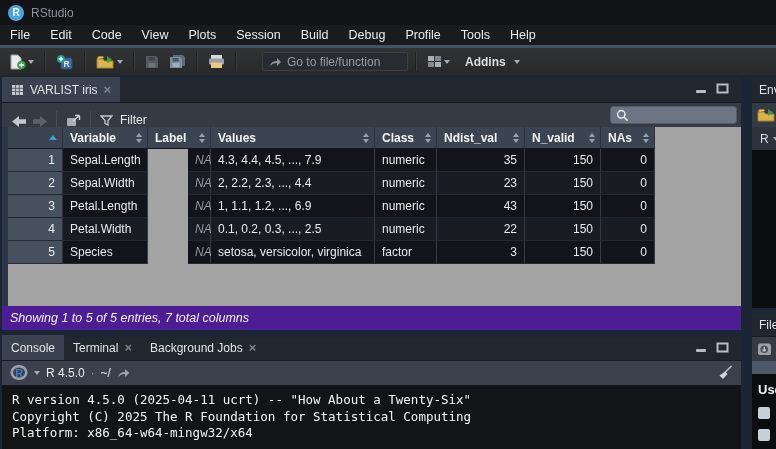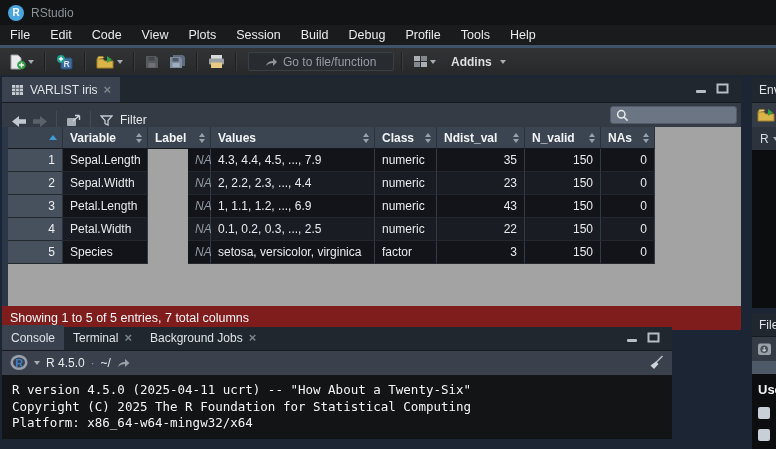--- a/index.html
+++ b/index.html
@@ -21,21 +21,21 @@
   .accent-strip { position:absolute; left:0; top:45px; width:776px; height:3px; background:#41536b; }
 
   
   .toolbar { position:absolute; left:0; top:48px; width:776px; height:27px;
     background:linear-gradient(#313335,#272929); display:flex; align-items:center; padding-left:6px; gap:4px; }
   .tbtn { display:flex; align-items:center; gap:2px; padding:2px 3px; }
   .tsep { width:0; height:19px; border-left:1px solid #1d1f21; border-right:1px solid #3a3c3e; margin:0 3px; }
   .caret { width:0; height:0; border-left:3.5px solid transparent; border-right:3.5px solid transparent;
     border-top:4px solid #a7adb3; display:inline-block; }
   .goto-box { width:146px; height:19px; background:#282c31; border:1px solid #3a3f45; border-radius:2px;
-    display:flex; align-items:center; gap:6px; padding:0 16px; margin-left:4px; }
+    display:flex; align-items:center; gap:6px; padding:0 6px; margin-left:18px; }
   .goto-box span { color:#969ca4; font-size:12px; }
   .addins-label { color:#dcdee0; font-size:12px; font-weight:bold; margin:0 4px 0 8px; }
 
   
   .pane { position:absolute; background:#0c0d0f; }
   .tabbar { height:25px; background:#21272f; display:flex; align-items:flex-end; border-bottom:1px solid #151a21; position:relative; }
   .tab { height:25px; display:flex; align-items:center; gap:6px; padding:12px 9px; font-size:12px; color:#dfe3e7; }
   .tab.active { background:#39424e; }
   .tab .close-x { color:#7c848d; font-size:13px; font-weight:bold; line-height:1; }
   .winbtns { position:absolute; right:12px; top:5px; display:flex; gap:8px; align-items:center; }
@@ -55,24 +55,24 @@
   .sort { position:absolute; right:5px; display:flex; flex-direction:column; gap:2px; }
   .tri-up { width:0; height:0; border-left:3px solid transparent; border-right:3px solid transparent; border-bottom:4px solid #99a1ab; }
   .tri-down { width:0; height:0; border-left:3px solid transparent; border-right:3px solid transparent; border-top:4px solid #99a1ab; }
   .tri-up.blue { border-left-width:4px; border-right-width:4px; border-bottom:5px solid #419bd6; }
   .cell { height:23px; font-size:12px; color:#e8eaed; display:flex; align-items:center; padding:0 7px;
     border-right:1px solid #333b45; border-bottom:1px solid #23272e; }
   .rowA .cell { background:#121419; } .rowB .cell { background:#191c22; }
   .cell.gutter { background:#47505d !important; color:#eef1f4; justify-content:flex-end; border-right:1px solid #2b323c; }
   .cell.num { justify-content:flex-end; }
   .cell.na { font-style:italic; color:#939aa2;margin-left:40px; }
-  .statusbar { height:24px; background:#7f1d1d; color:#f3f5f7; font-size:12.5px; display:flex; align-items:center; padding-left:8px; }
-
-  
-  .console-pane { left:2px; top:327px; width:670px; height:112px; display:flex; flex-direction:column; }
+  .statusbar { height:24px; background:#4c1d95; color:#f3f5f7; font-size:12.5px; display:flex; align-items:center; padding-left:8px;font-style:italic; }
+
+  
+  .console-pane { left:2px; top:337px; width:739px; height:112px; display:flex; flex-direction:column; }
   .console-pane .tabbar { height:24px; }
   .version-row { height:24px; background:#3a414c; display:flex; align-items:center; gap:6px; padding-left:8px; position:relative; }
   .version-row .vr-text { color:#e8ebee; font-size:12px; }
   .dot-sep { color:#9aa1a9; font-size:11px; }
   .console-out { flex:1; background:#121416; padding:7px 0 0 10px; }
   .console-out div { font-family:"DejaVu Sans Mono", monospace; font-size:12.5px; line-height:16.5px; color:#f4f4f4; white-space:pre; }
   .broom-btn { position:absolute; right:8px; top:4px; }
 
   
   .right-pane { left:752px; width:24px; overflow:hidden; }

